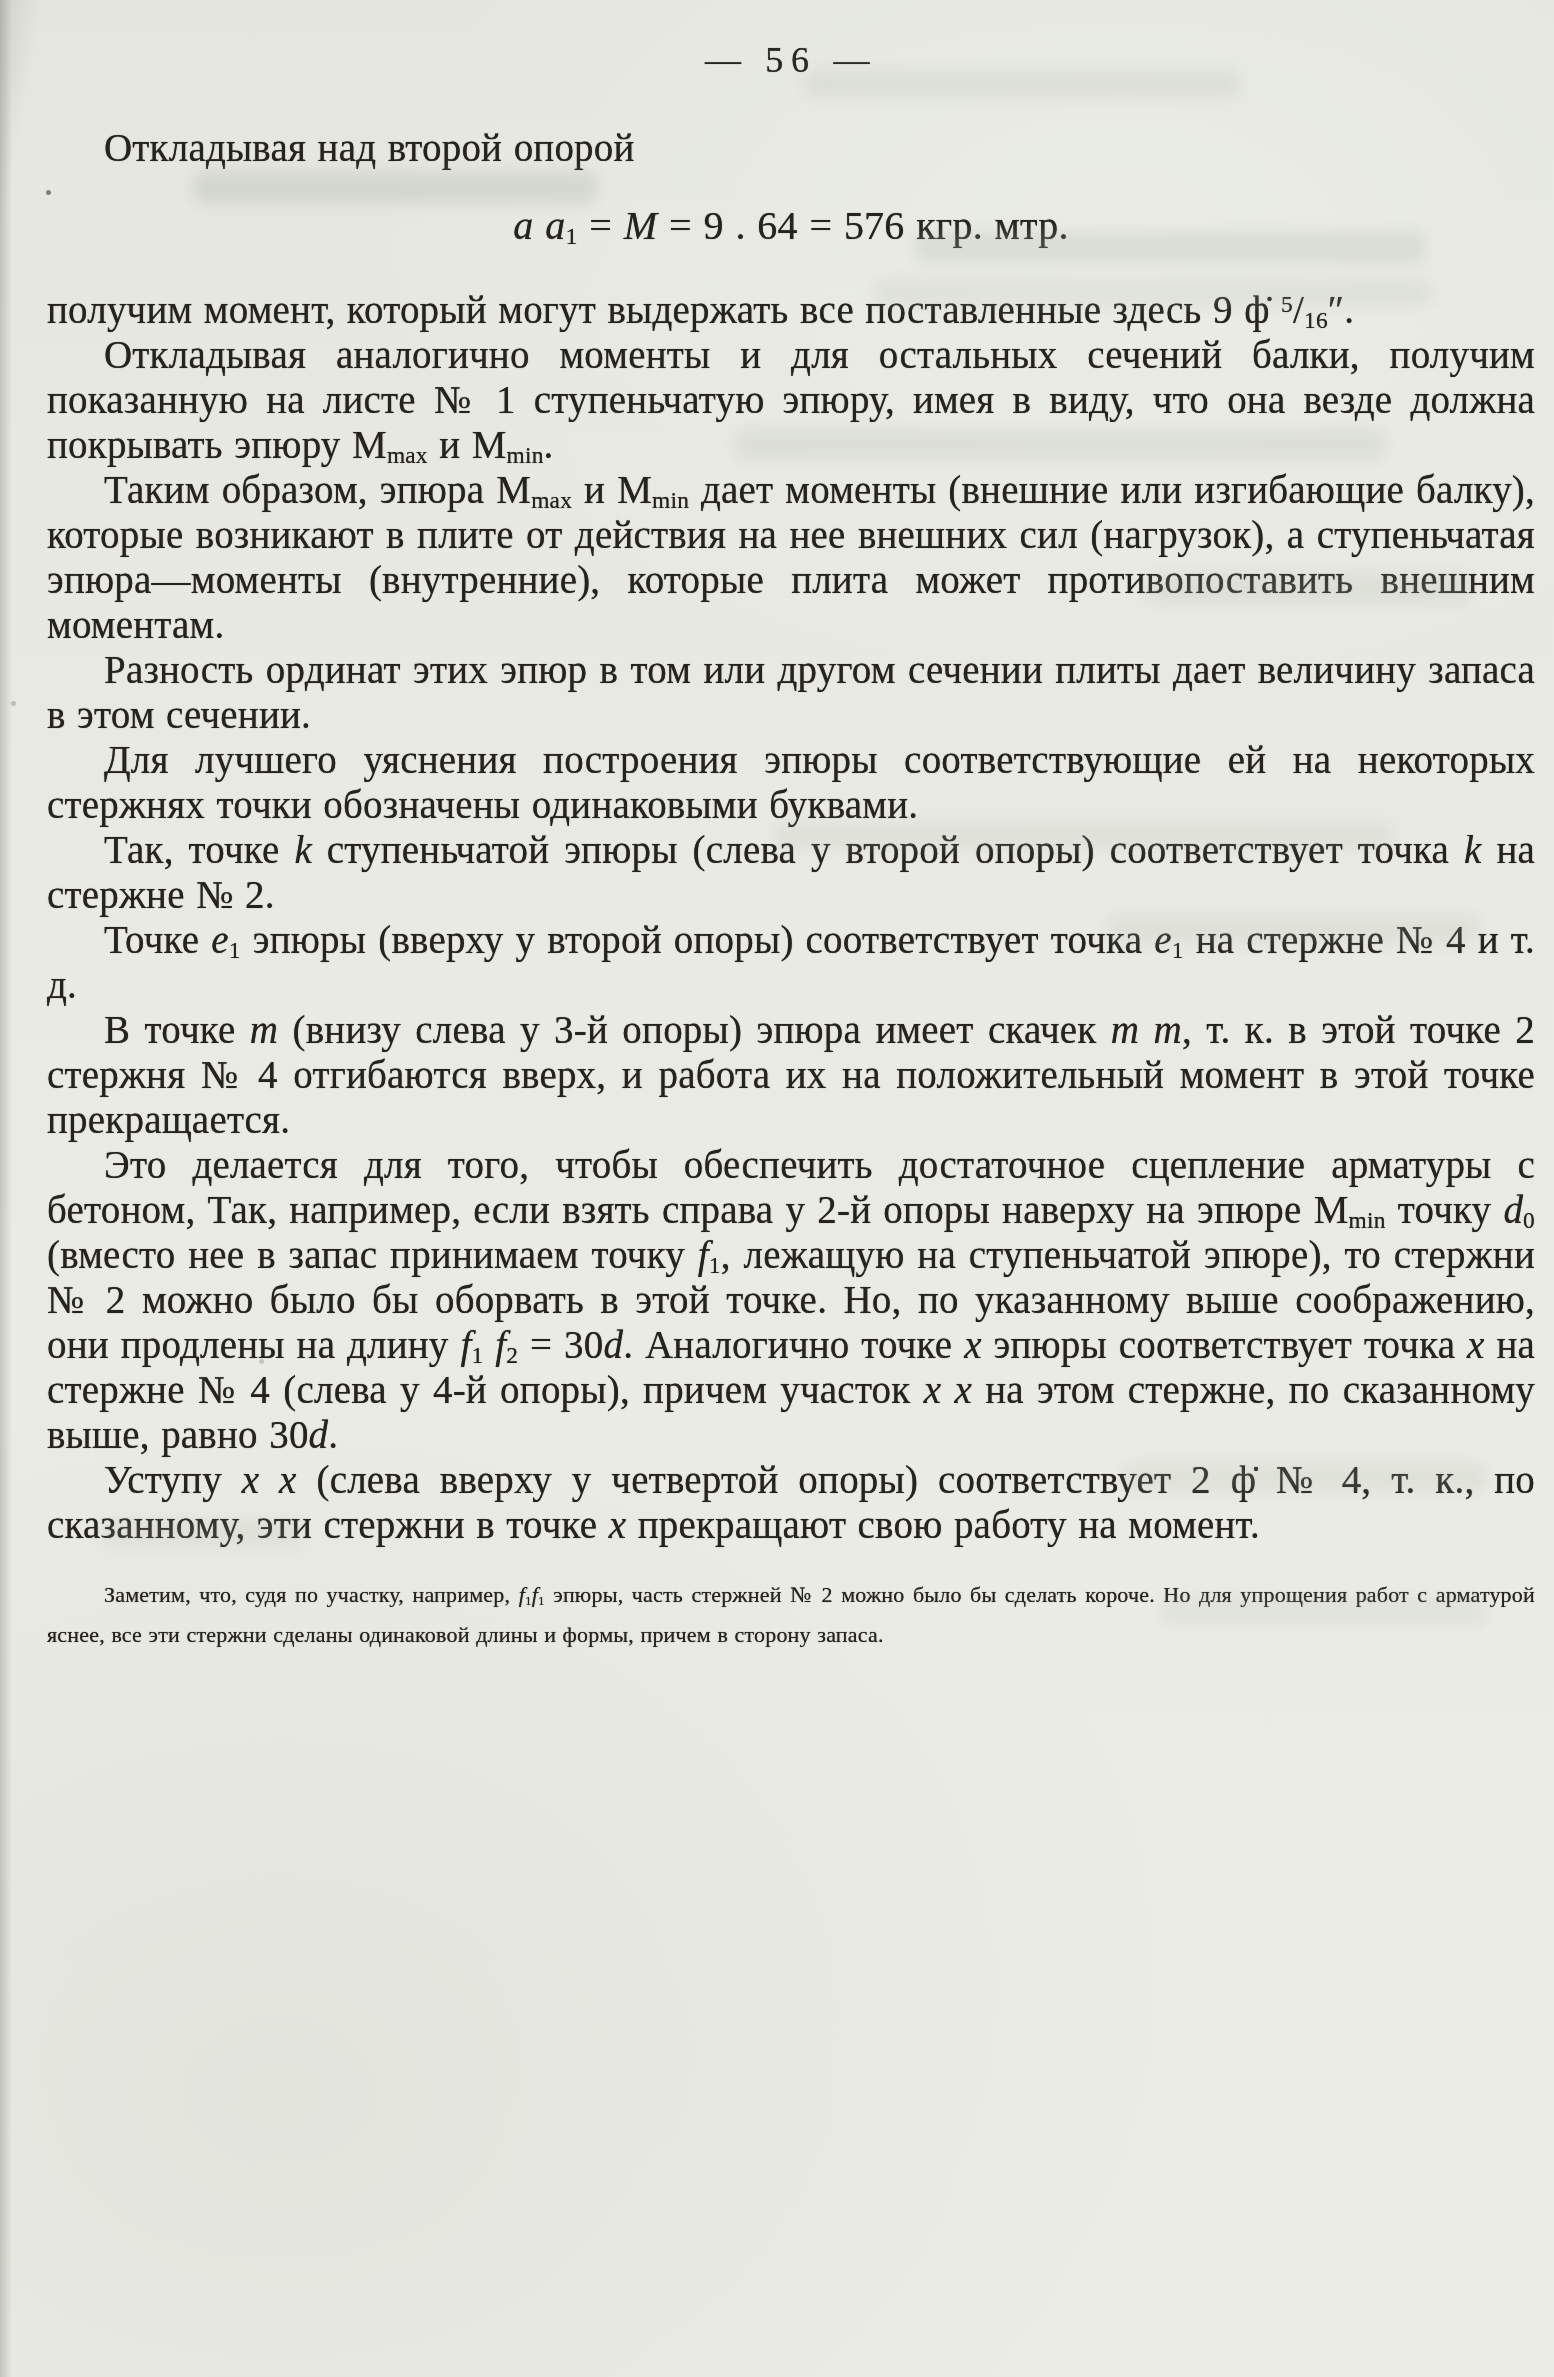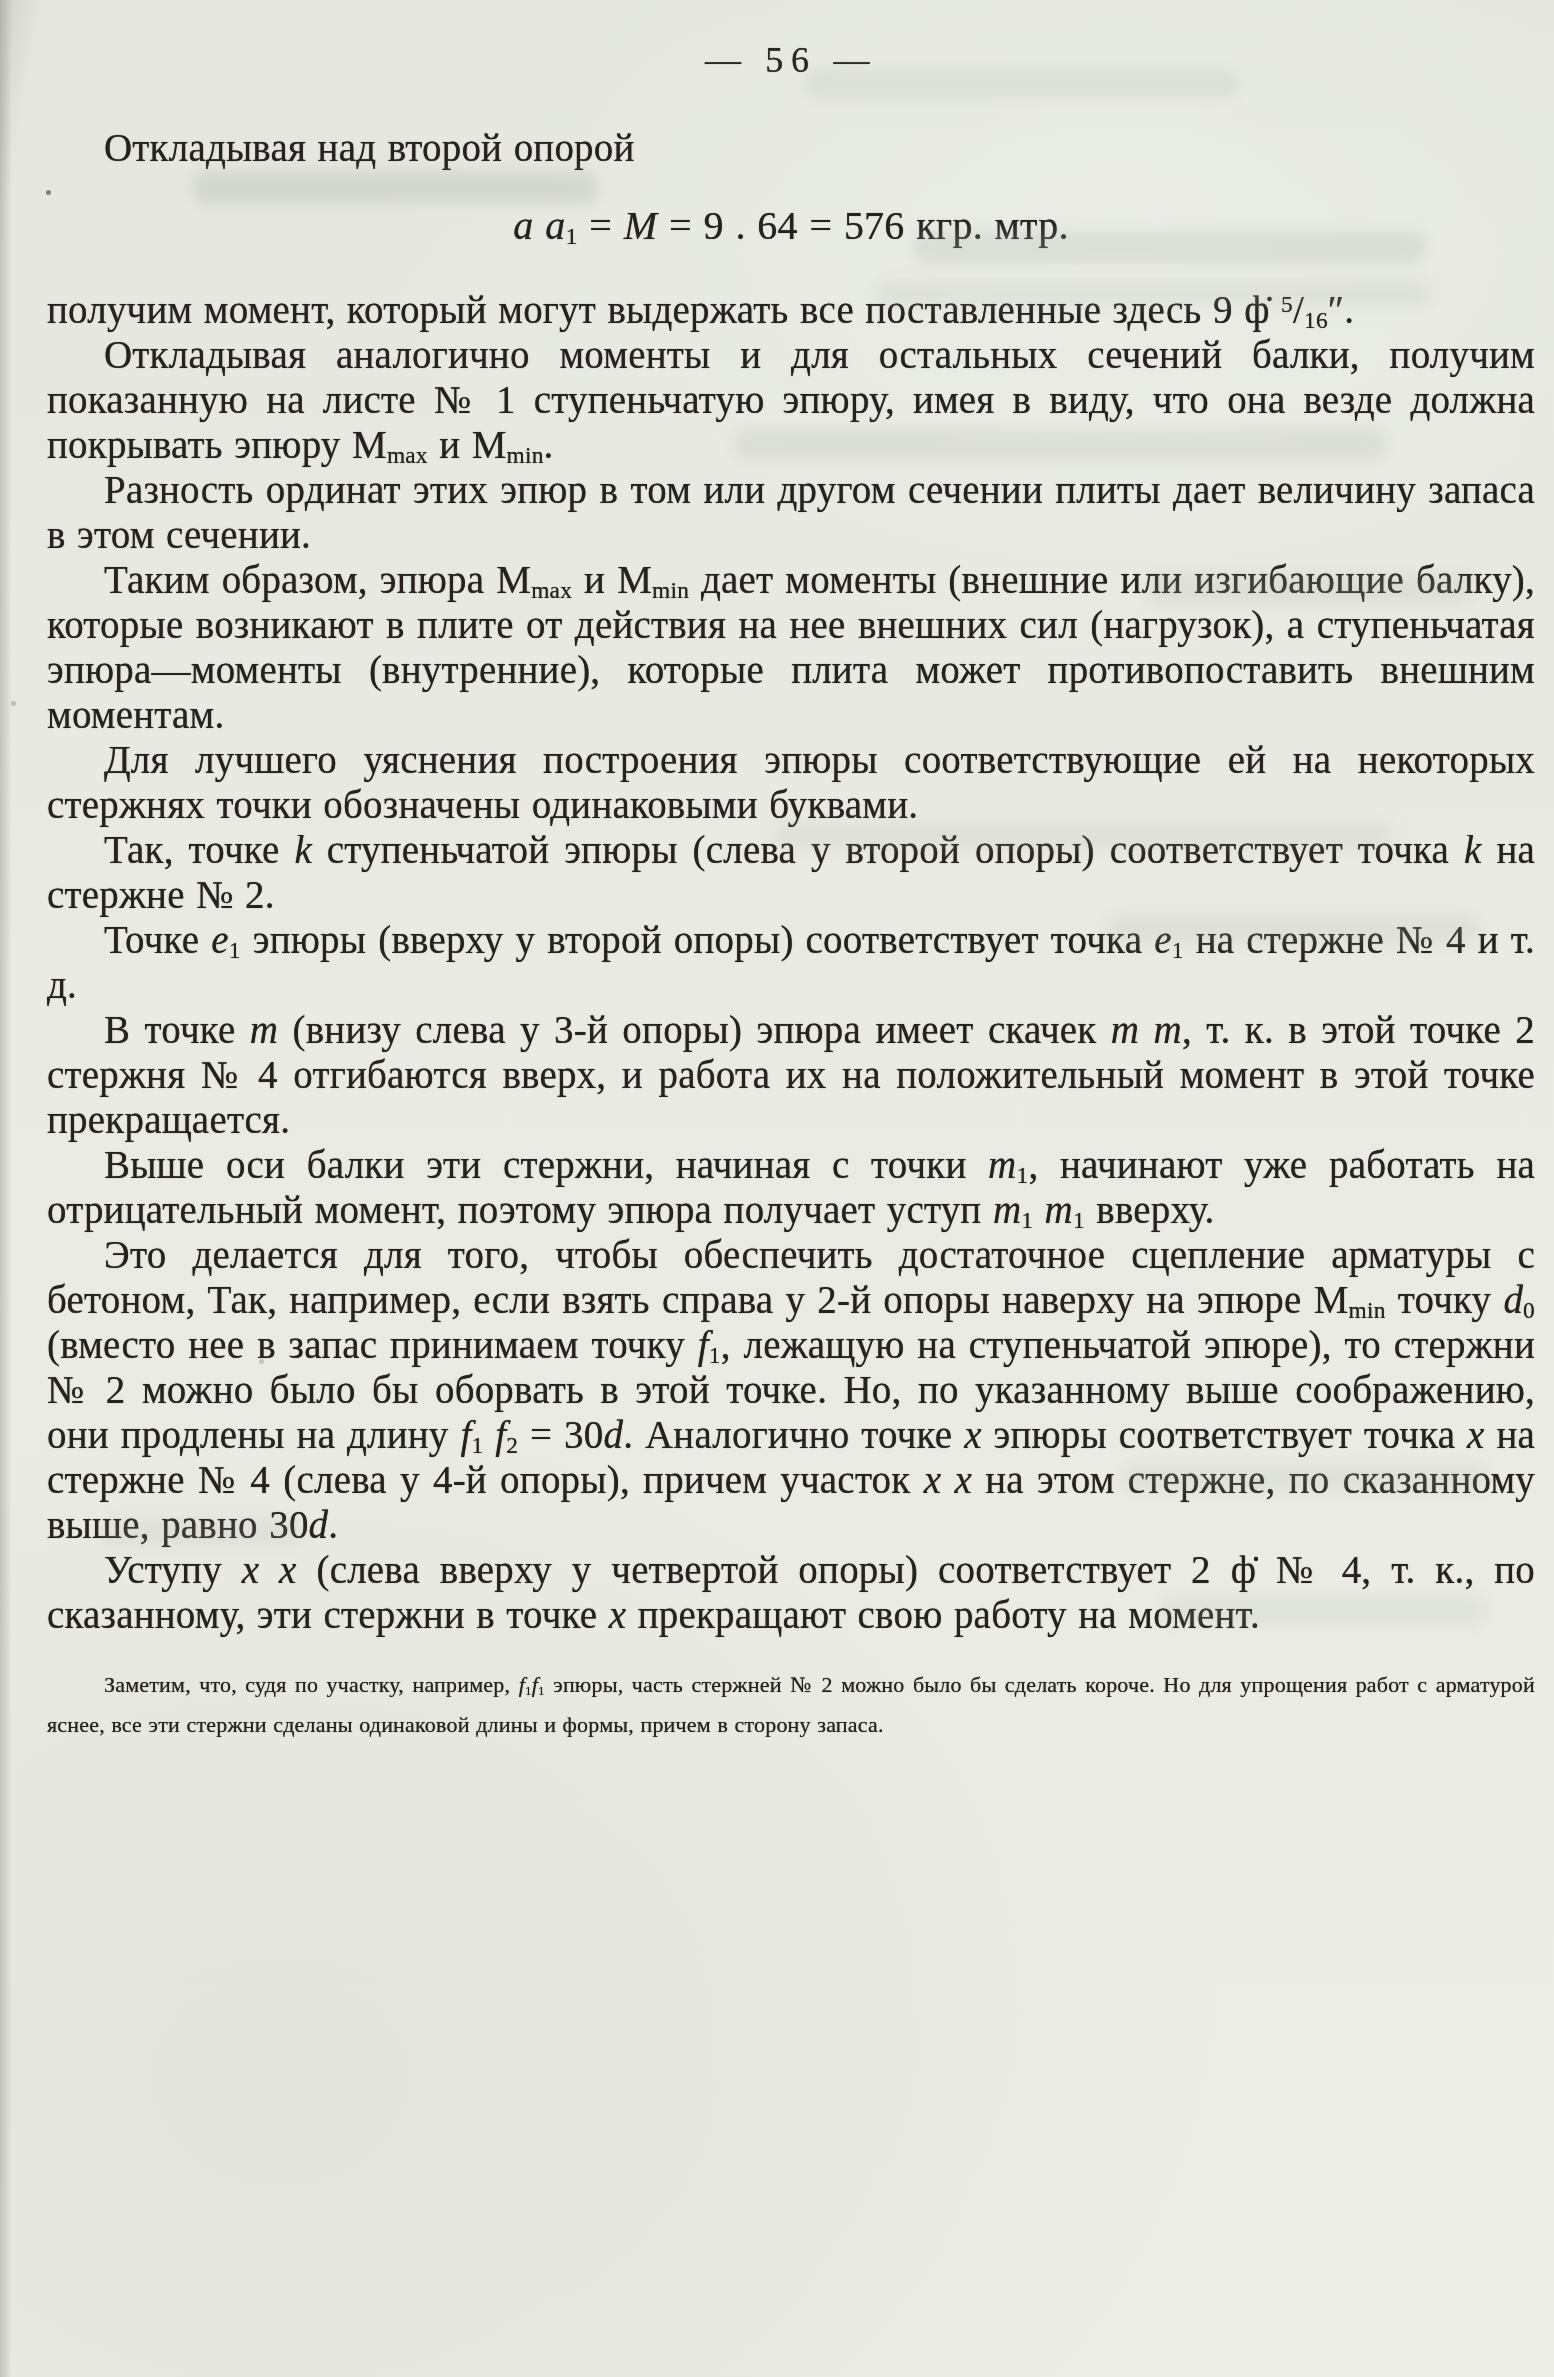--- a/index.html
+++ b/index.html
@@ -103,25 +103,24 @@
   <div class="speck" style="left:259px; top:1359px; opacity:.35;"></div>
 
   <div class="page-number">— 56 —</div>
 
   <div class="page-content">
 
   <p class="blk p">Откладывая над второй опорой</p>
       <p class="blk formula"><i>a a</i><sub>1</sub> = <i>M</i> = 9 . 64 = 576 кгр. мтр.</p>
       <p class="blk pc">получим момент, который могут выдержать все поставленные здесь 9 <span class="dia">ф̇</span> <sup>5</sup>/<sub>16</sub>″.</p>
       <p class="blk p">Откладывая аналогично моменты и для остальных сечений балки, получим показанную на листе № 1 ступеньчатую эпюру, имея в виду, что она везде должна покрывать эпюру M<sub>max</sub> и M<sub>min</sub>.</p>
+      <p class="blk p">Таким образом, эпюра M<sub>max</sub> и M<sub>min</sub> дает моменты (внешние или изгибающие балку), которые возникают в плите от действия на нее внешних сил (нагрузок), а ступеньчатая эпюра—моменты (внутренние), которые плита может противопоставить внешним моментам.</p>
       <p class="blk p">Разность ординат этих эпюр в том или другом сечении плиты дает величину запаса в этом сечении.</p>
-      <p class="blk p">Таким образом, эпюра M<sub>max</sub> и M<sub>min</sub> дает моменты (внешние или изгибающие балку), которые возникают в плите от действия на нее внешних сил (нагрузок), а ступеньчатая эпюра—моменты (внутренние), которые плита может противопоставить внешним моментам.</p>
       <p class="blk p">Для лучшего уяснения построения эпюры соответствующие ей на некоторых стержнях точки обозначены одинаковыми буквами.</p>
       <p class="blk p">Так, точке <i>k</i> ступеньчатой эпюры (слева у второй опоры) соответствует точка <i>k</i> на стержне № 2.</p>
       <p class="blk p">Точке <i>e</i><sub>1</sub> эпюры (вверху у второй опоры) соответствует точка <i>e</i><sub>1</sub> на стержне № 4 и т. д.</p>
       <p class="blk p">В точке <i>m</i> (внизу слева у 3-й опоры) эпюра имеет скачек <i>m m</i>, т. к. в этой точке 2 стержня № 4 отгибаются вверх, и работа их на положительный момент в этой точке прекращается.</p>
-      <p class="blk p">Выше оси балки эти стержни, начиная с точки <i>m</i><sub>1</sub>, начинают уже работать на отрицательный момент, поэтому эпюра получает уступ <i>m</i><sub>1</sub> <i>m</i><sub>1</sub> вверху.</p>
       <p class="blk p">Это делается для того, чтобы обеспечить достаточное сцепление арматуры с бетоном, Так, например, если взять справа у 2-й опоры наверху на эпюре M<sub>min</sub> точку <i>d</i><sub>0</sub> (вместо нее в запас принимаем точку <i>f</i><sub>1</sub>, лежащую на ступеньчатой эпюре), то стержни № 2 можно было бы оборвать в этой точке. Но, по указанному выше соображению, они продлены на длину <i>f</i><sub>1</sub> <i>f</i><sub>2</sub> = 30<i>d</i>. Аналогично точке <i>x</i> эпюры соответствует точка <i>x</i> на стержне № 4 (слева у 4-й опоры), причем участок <i>x x</i> на этом стержне, по сказанному выше, равно 30<i>d</i>.</p>
       <p class="blk p">Уступу <i>x x</i> (слева вверху у четвертой опоры) соответствует 2 <span class="dia">ф̇</span> № 4, т. к., по сказанному, эти стержни в точке <i>x</i> прекращают свою работу на момент.</p>
       <p class="blk footnote">Заметим, что, судя по участку, например, <i>f</i><sub>1</sub><i>f</i><sub>1</sub> эпюры, часть стержней № 2 можно было бы сделать короче. Но для упрощения работ с арматурой яснее, все эти стержни сделаны одинаковой длины и формы, причем в сторону запаса.</p>
     </div>
 </div>
 
 
 </body></html>

